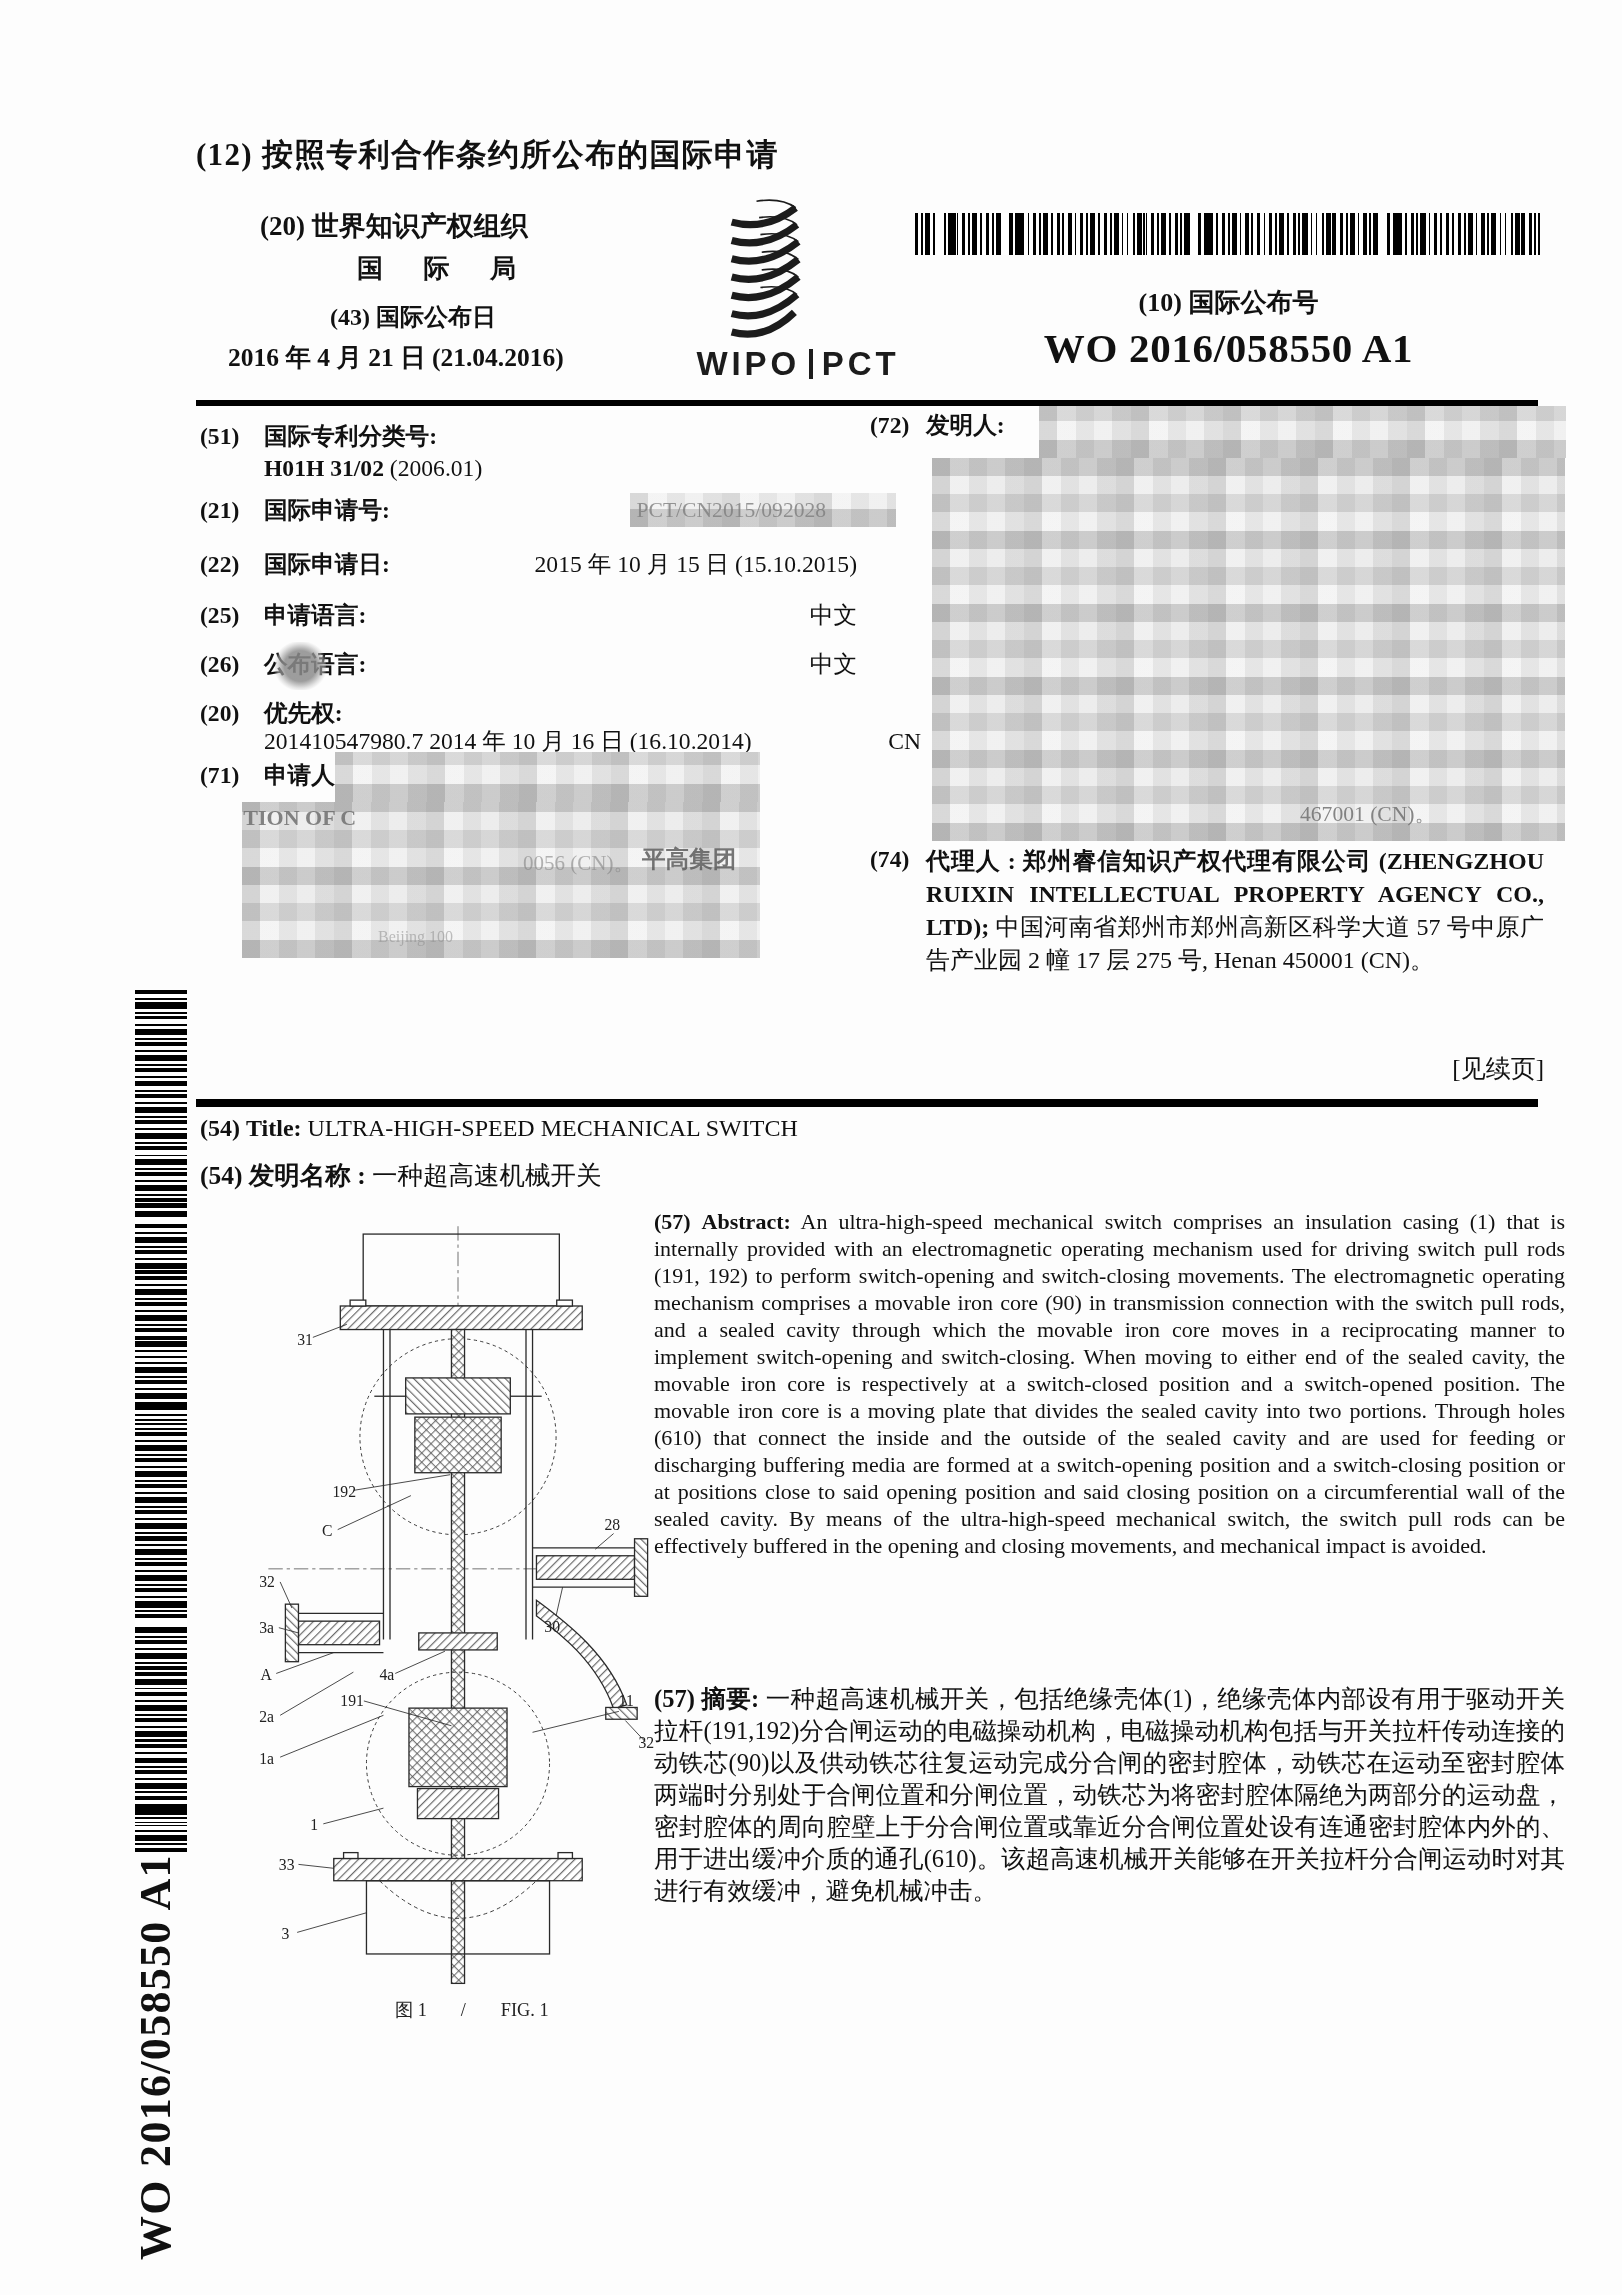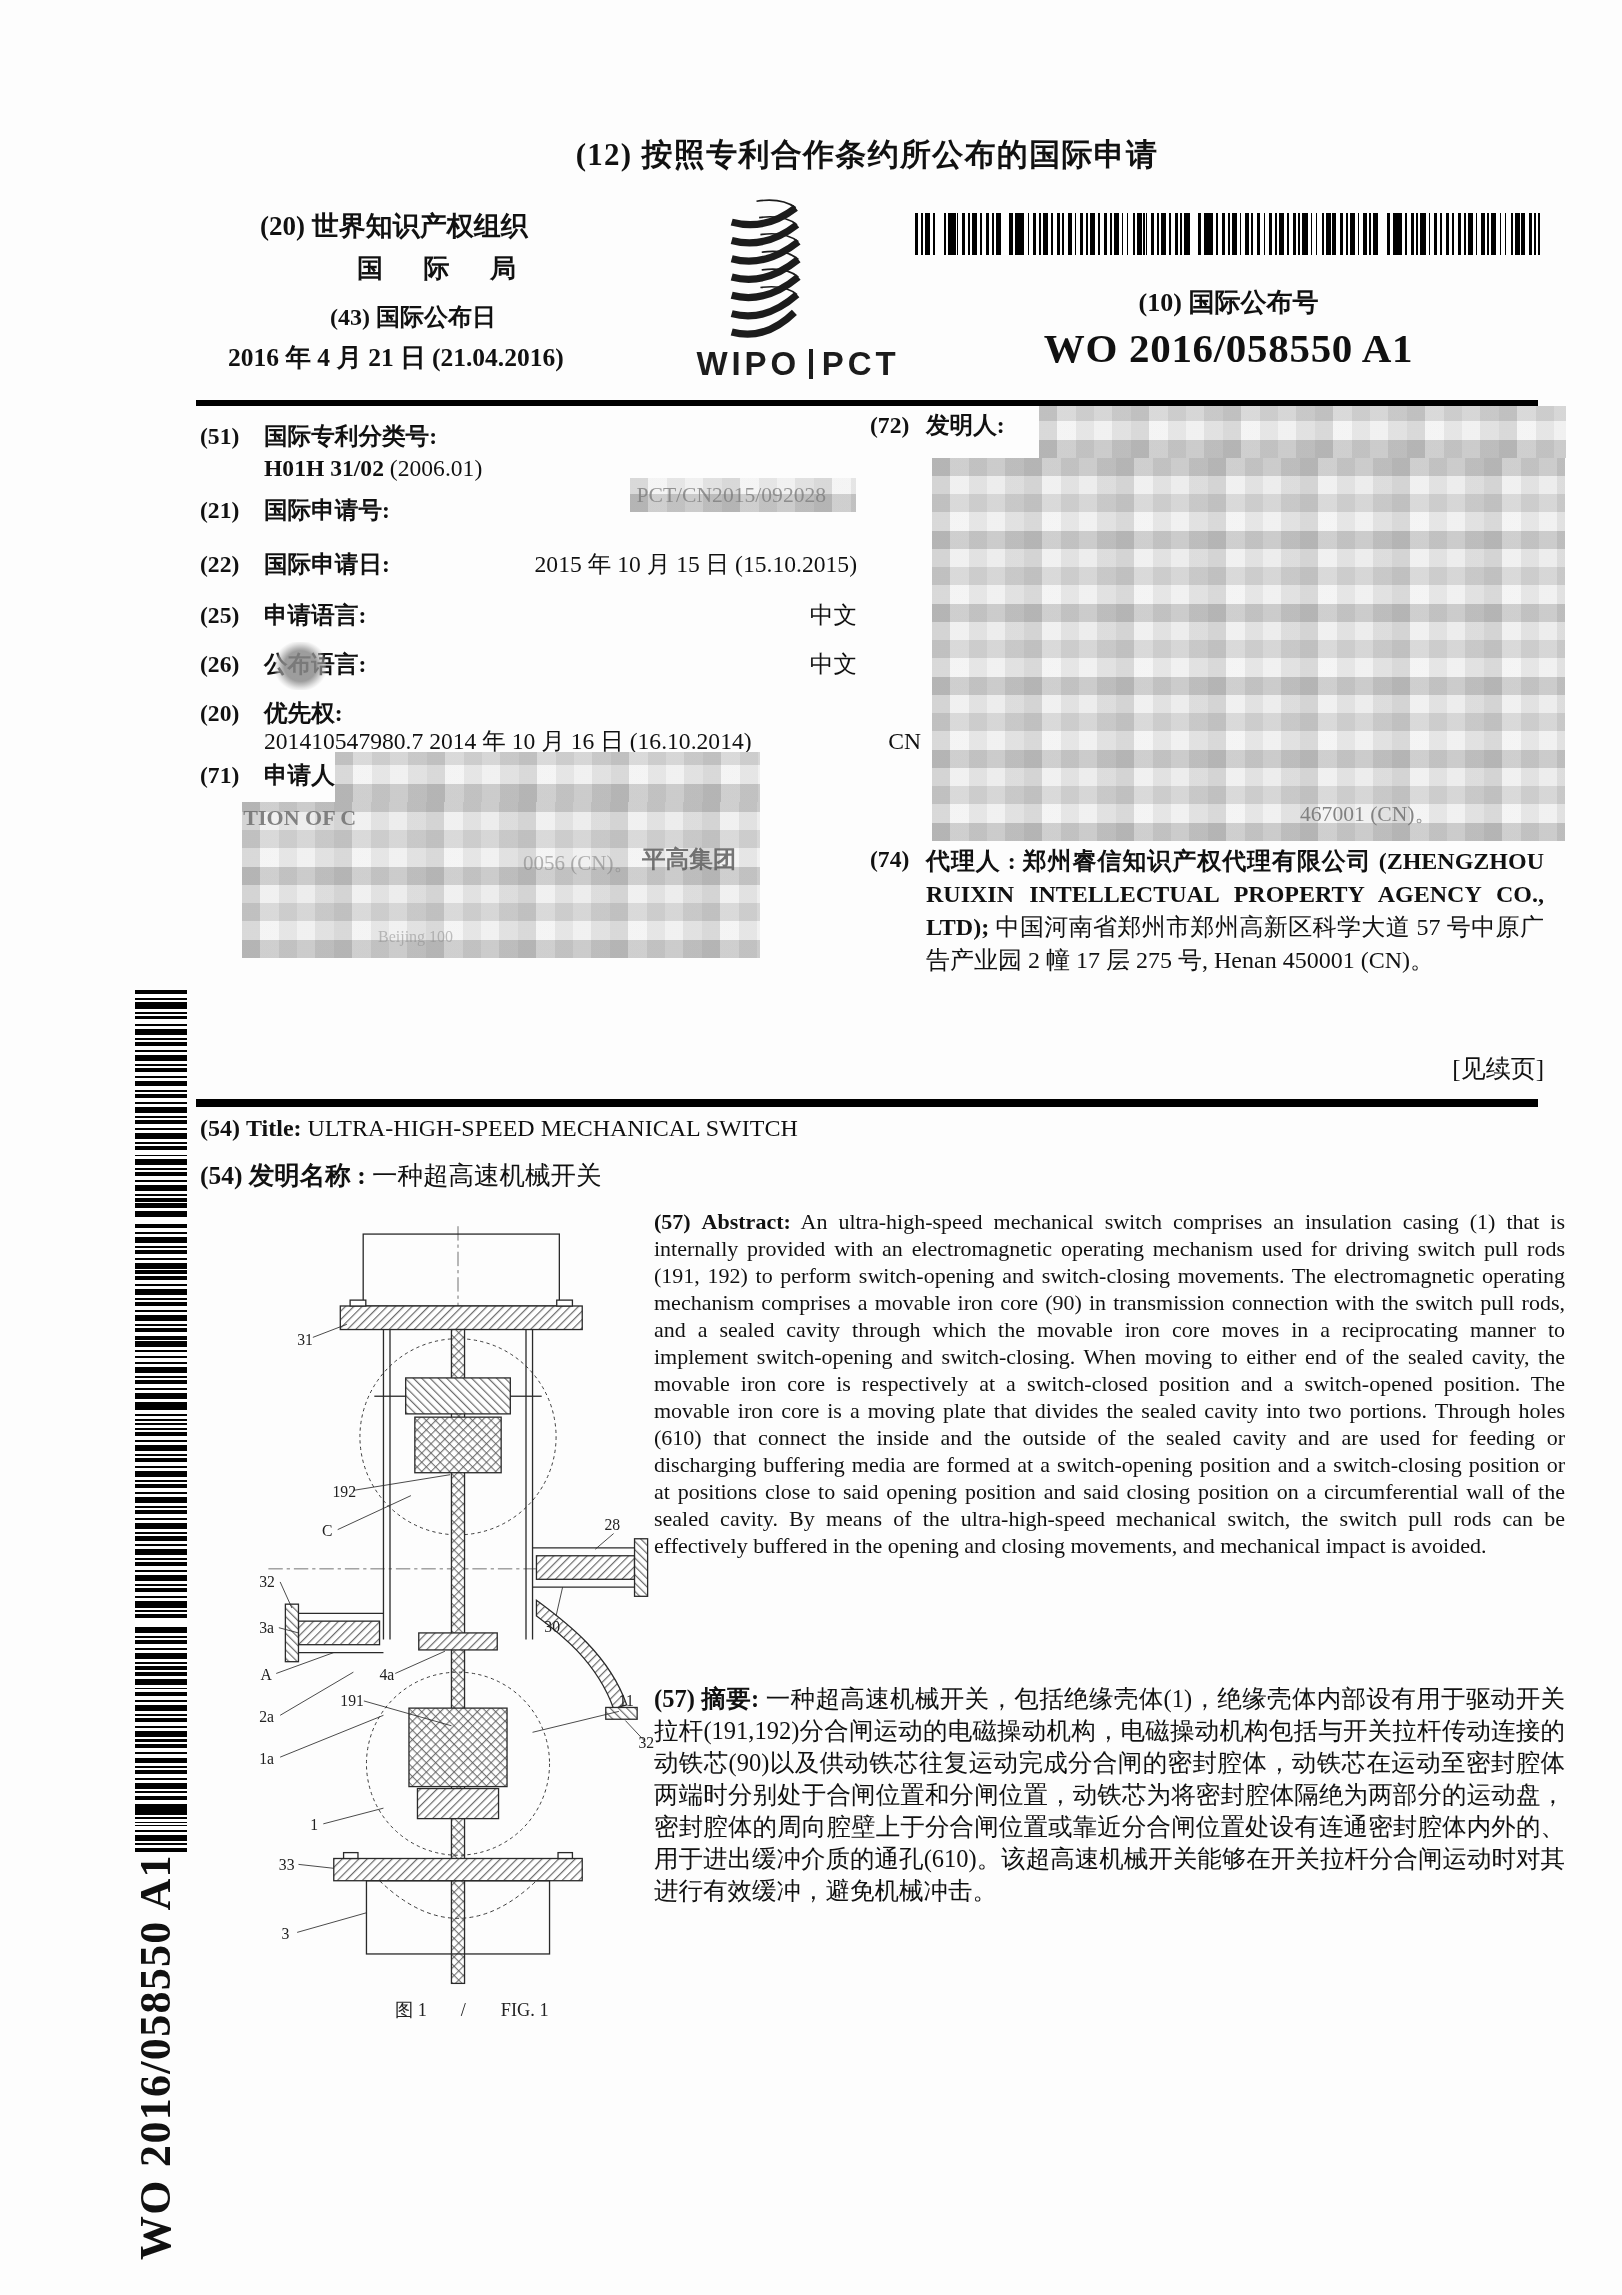--- a/index.html
+++ b/index.html
@@ -1,21 +1,21 @@
 <!DOCTYPE html>
 <html style="font-size:10.5px"><head>
 <meta charset="utf-8">
 <style>
   html,body{margin:0;padding:0;background:#888;}
   .page{position:relative;width:1622px;height:2295px;background:#fdfdfd;margin:0 auto;
         font-family:"Liberation Serif","DejaVu Serif",serif;color:#111;overflow:hidden;}
   .b{font-weight:bold}
   .bi{font-weight:bold;}
   
-  .doc-kind{position:absolute;left:196px;top:134px;width:1342px;text-align:center;
+  .doc-kind{position:absolute;left:196px;top:134px;width:1342px;text-align:left;
             font-size:31px;font-weight:bold;letter-spacing:1.3px}
   .org{position:absolute;left:260px;top:208px;font-size:27px;font-weight:bold}
   .bureau{position:absolute;left:327px;top:251px;width:236px;text-align:center;
           font-size:26px;font-weight:bold;letter-spacing:17px}
   .pubdate-label{position:absolute;left:330px;top:301px;font-size:24px;font-weight:bold}
   .pubdate{position:absolute;left:228px;top:340px;font-size:25.5px;font-weight:bold}
   .logo-wrap{position:absolute;left:716px;top:196px;width:98px;height:149px}
   .logo-text{position:absolute;left:667px;top:345px;width:262px;display:flex;align-items:center;
              justify-content:center;gap:9.2px;font-family:"Liberation Sans","DejaVu Sans",sans-serif;
              font-weight:bold;font-size:33px;letter-spacing:3.9px;color:#1c1c1c}
@@ -113,21 +113,21 @@
   </div>
   <div class="lrow indent" style="top:454px">
     <span class="bi">H01H 31/02</span>
     <span>(2006.01)</span>
   </div>
 
   <div class="lrow" style="top:496px">
     <span class="num">(21)</span>
     <span class="lab">国际申请号:</span>
   </div>
-  <div class="px" style="left:630px;top:478px;width:226px;height:34px">
+  <div class="px" style="left:630px;top:493px;width:266px;height:34px">
     <span class="ghost" style="left:6.5px;top:5.2px;font-size:21.6px;color:rgba(125,125,125,.8)">PCT/CN2015/092028</span>
   </div>
 
   <div class="lrow" style="top:550px">
     <span class="num">(22)</span>
     <span class="lab">国际申请日:</span>
     <span class="val" style="font-weight:normal">2015 年 10 月 15 日 (15.10.2015)</span>
   </div>
 
   <div class="lrow" style="top:601px">

